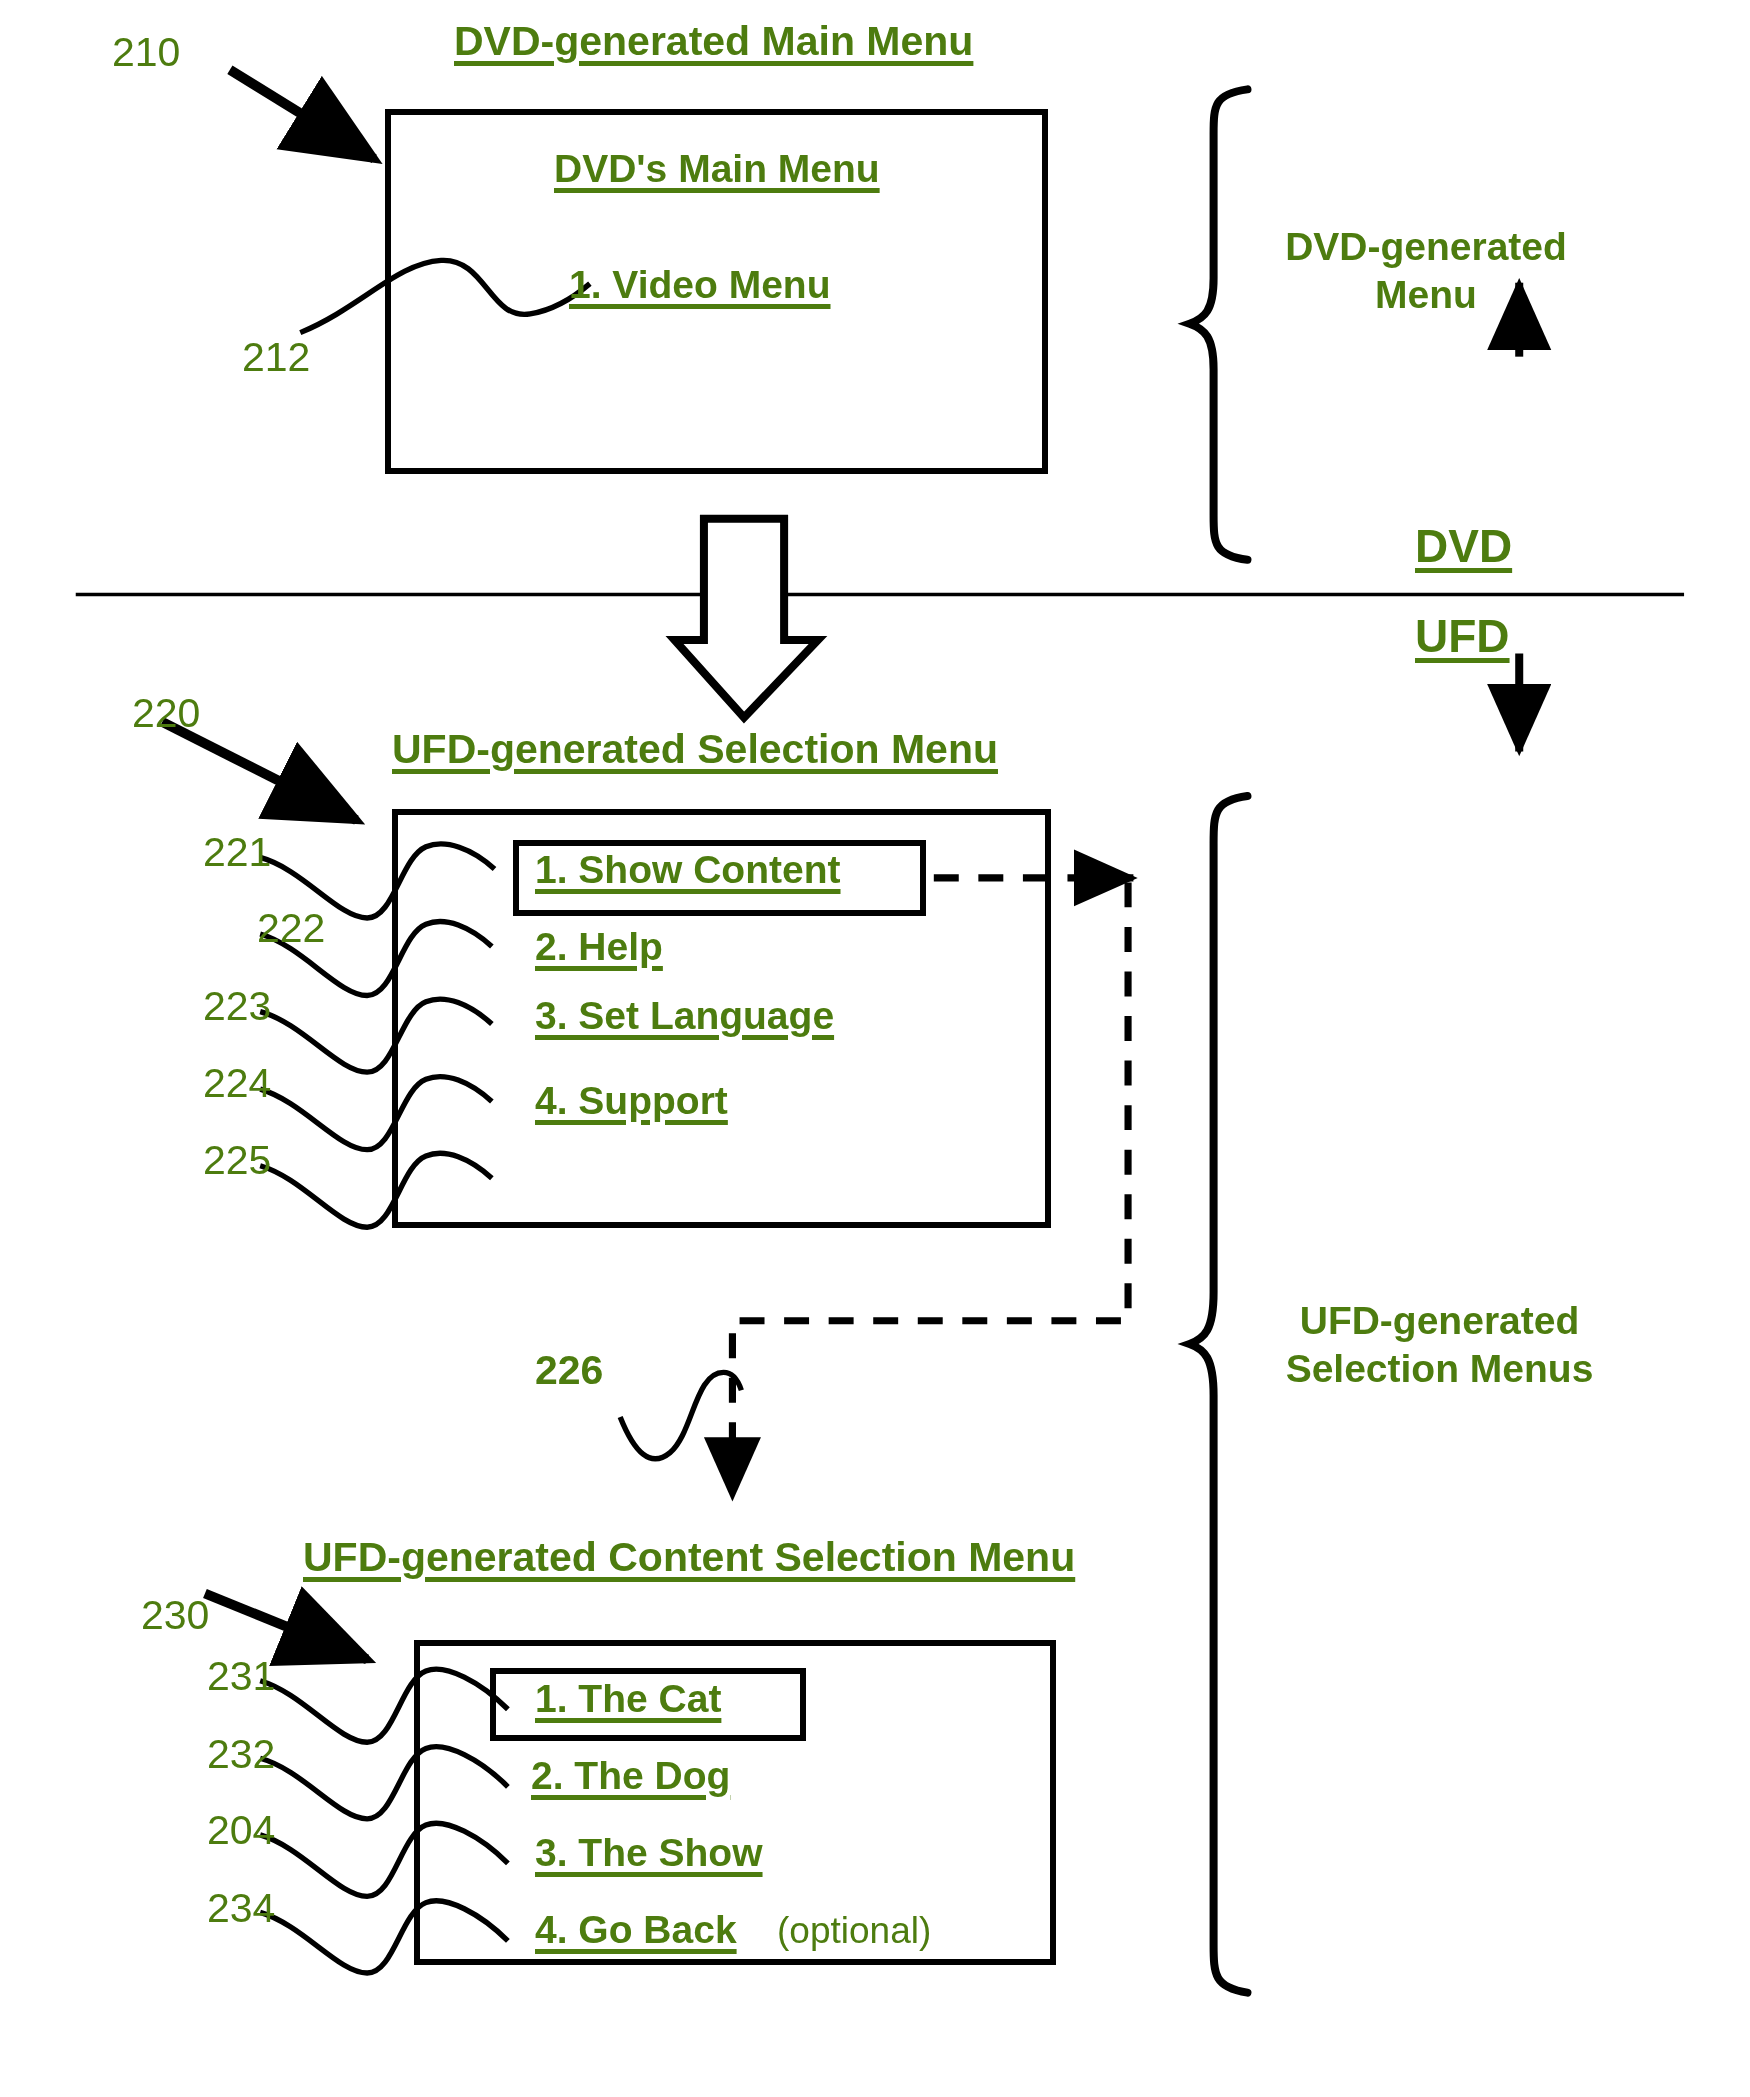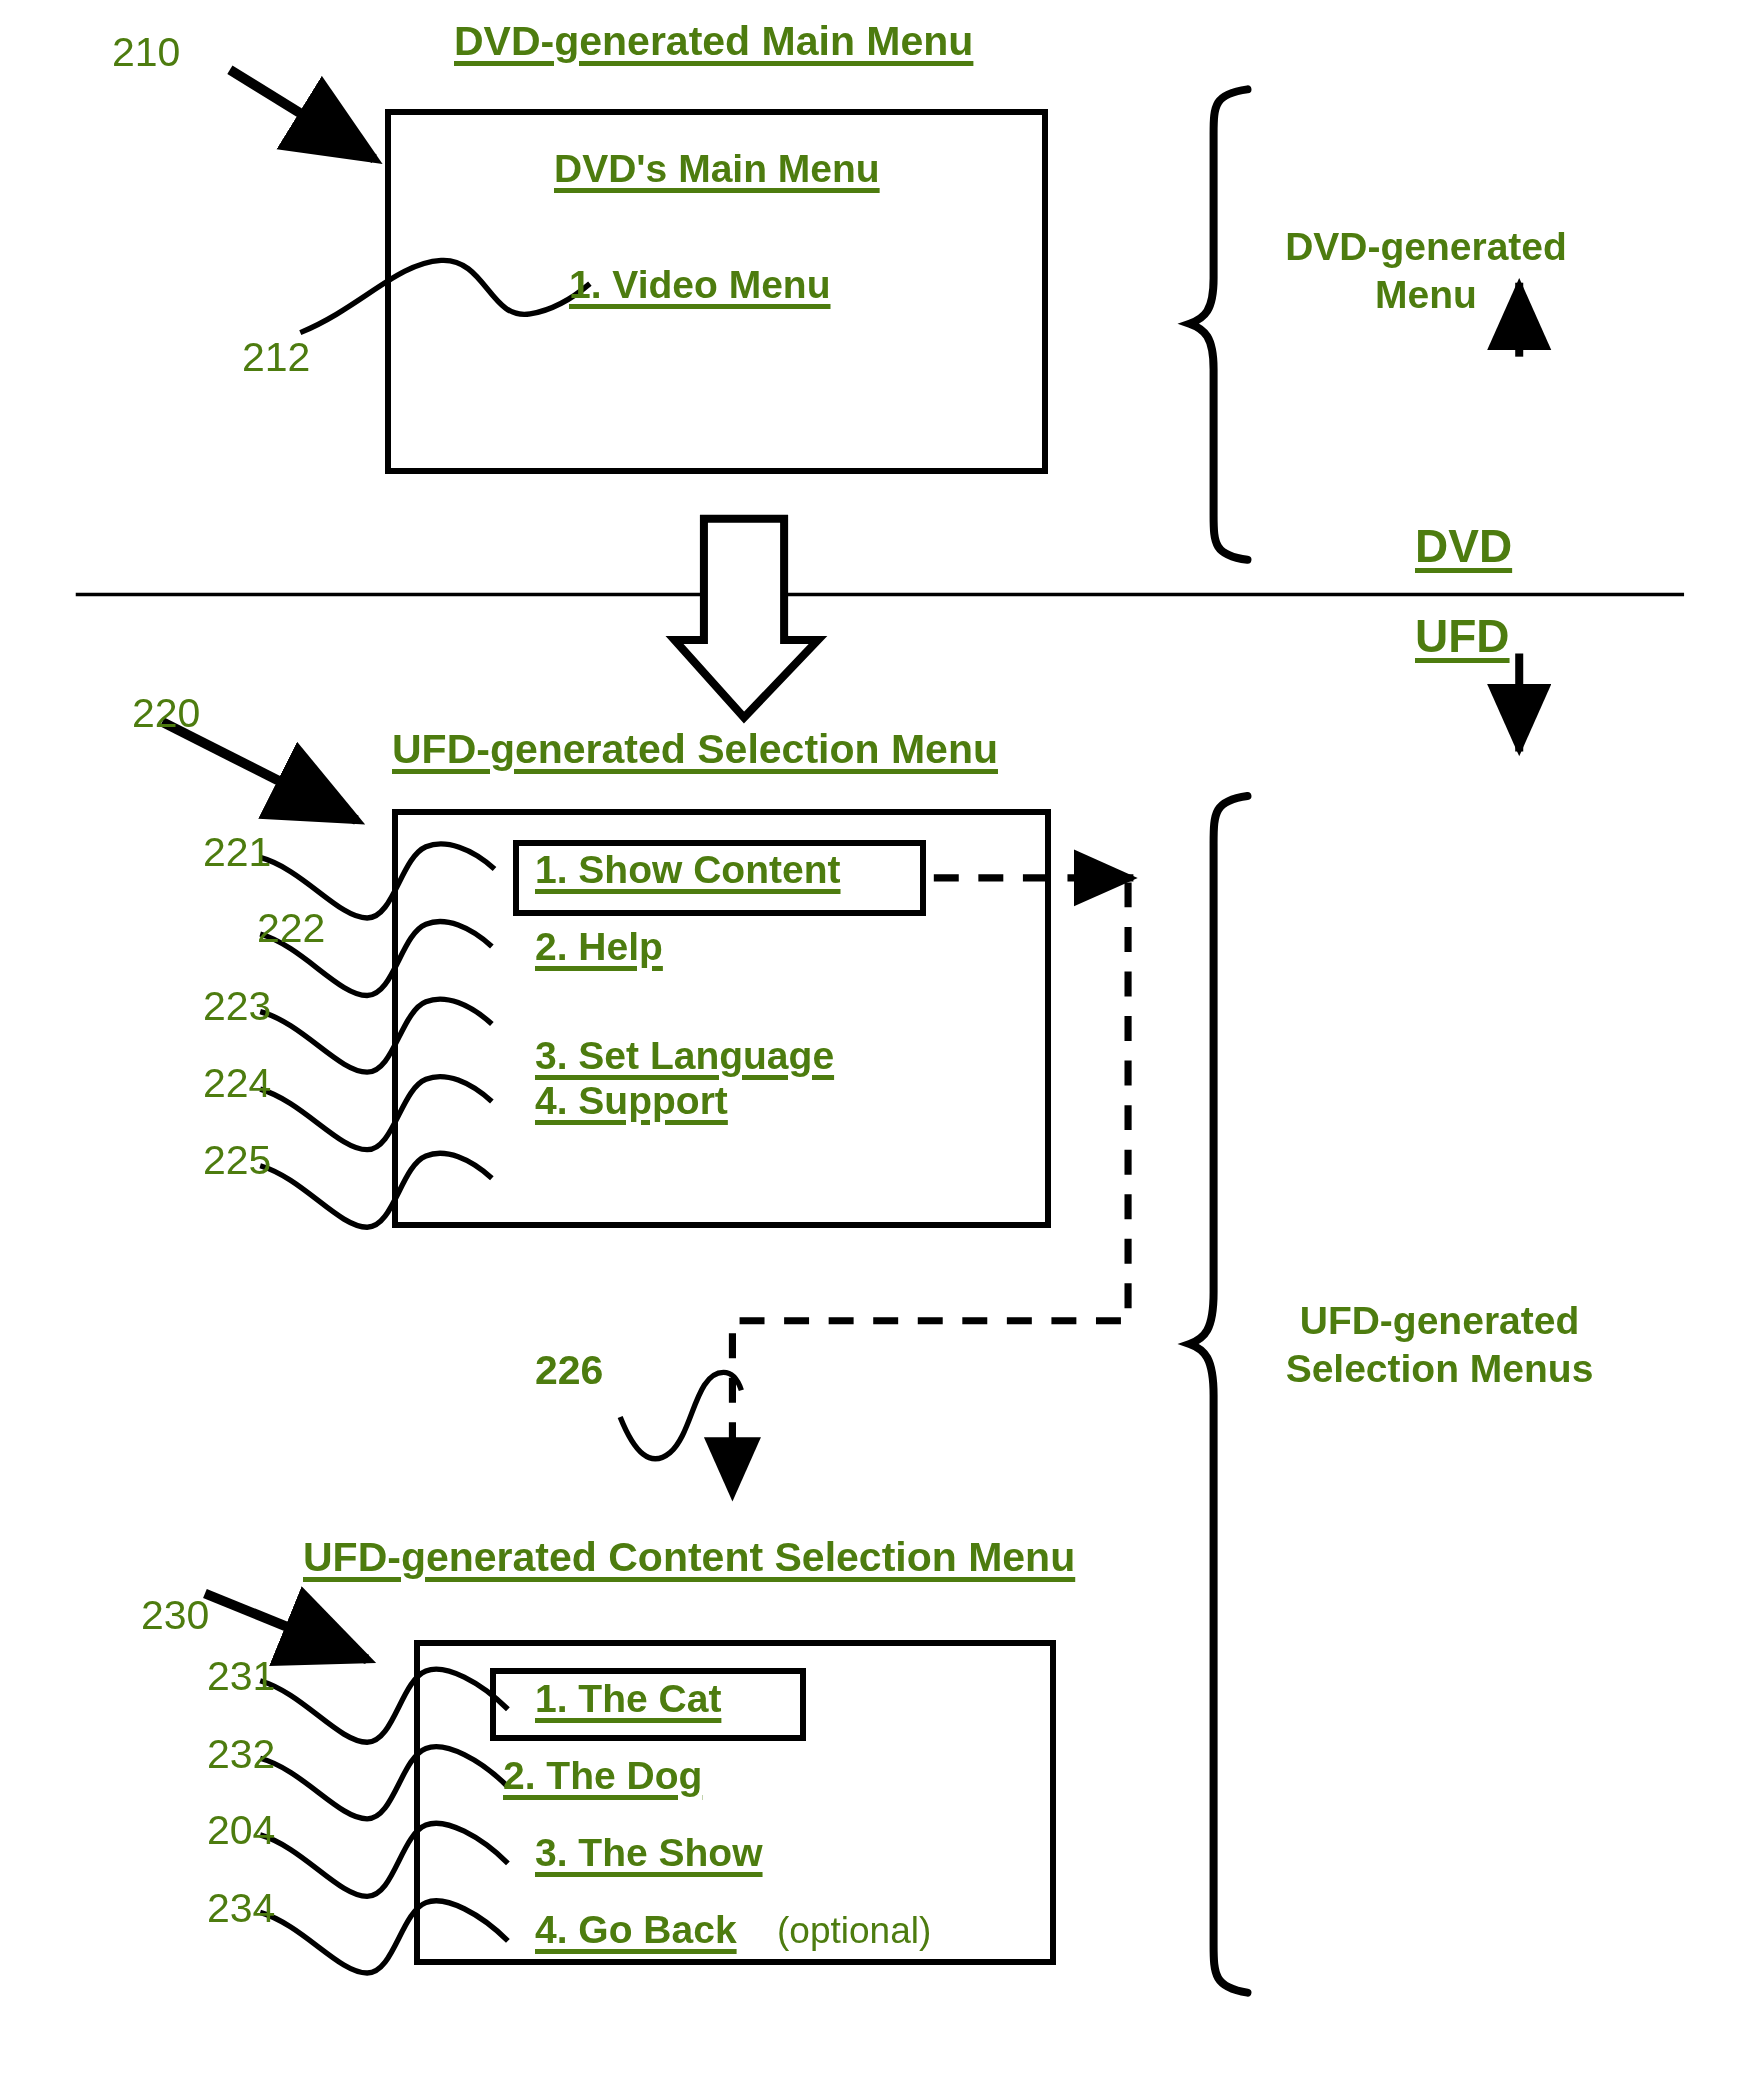--- a/index.html
+++ b/index.html
@@ -123,21 +123,21 @@
 
   <div class="hlbox" style="left:513px;top:840px;width:413px;height:76px;"></div>
 
   <div class="txt refnum" style="left:203px;top:829px;">221</div>
   <div class="txt item" style="left:535px;top:848px;">1. Show Content</div>
 
   <div class="txt refnum" style="left:219px;top:905px;margin-left:38px;">222</div>
   <div class="txt item" style="left:535px;top:925px;">2. Help</div>
 
   <div class="txt refnum" style="left:203px;top:983px;">223</div>
-  <div class="txt item" style="left:535px;top:1034px;">3. Set Language</div>
+  <div class="txt item" style="left:535px;top:994px;">3. Set Language</div>
 
   <div class="txt refnum" style="left:203px;top:1060px;">224</div>
   <div class="txt item" style="left:535px;top:1079px;">4. Support</div>
 
   <div class="txt refnum" style="left:203px;top:1137px;">225</div>
 
   <div class="txt refnum-b" style="left:535px;top:1347px;">226</div>
 
   <div class="txt sidelabel" style="left:1248px;top:1297px;width:383px;">UFD-generated Selection Menus</div>
 
@@ -146,21 +146,21 @@
   <div class="txt sectitle" style="left:303px;top:1534px;">UFD-generated Content Selection Menu</div>
 
   <div class="mbox" style="left:414px;top:1640px;width:642px;height:325px;"></div>
 
   <div class="hlbox" style="left:490px;top:1668px;width:316px;height:73px;"></div>
 
   <div class="txt refnum" style="left:207px;top:1653px;">231</div>
   <div class="txt item" style="left:535px;top:1677px;">1. The Cat</div>
 
   <div class="txt refnum" style="left:207px;top:1731px;">232</div>
-  <div class="txt item" style="left:503px;top:1754px;">2. The Dog</div>
+  <div class="txt item" style="left:531px;top:1754px;">2. The Dog</div>
 
   <div class="txt refnum" style="left:207px;top:1807px;">204</div>
   <div class="txt item" style="left:535px;top:1831px;">3. The Show</div>
 
   <div class="txt refnum" style="left:207px;top:1885px;">234</div>
   <div class="txt item" style="left:535px;top:1908px;">4. Go Back</div>
   <div class="txt item-plain" style="left:777px;top:1910px;">(optional)</div>
 
 </div>
 

